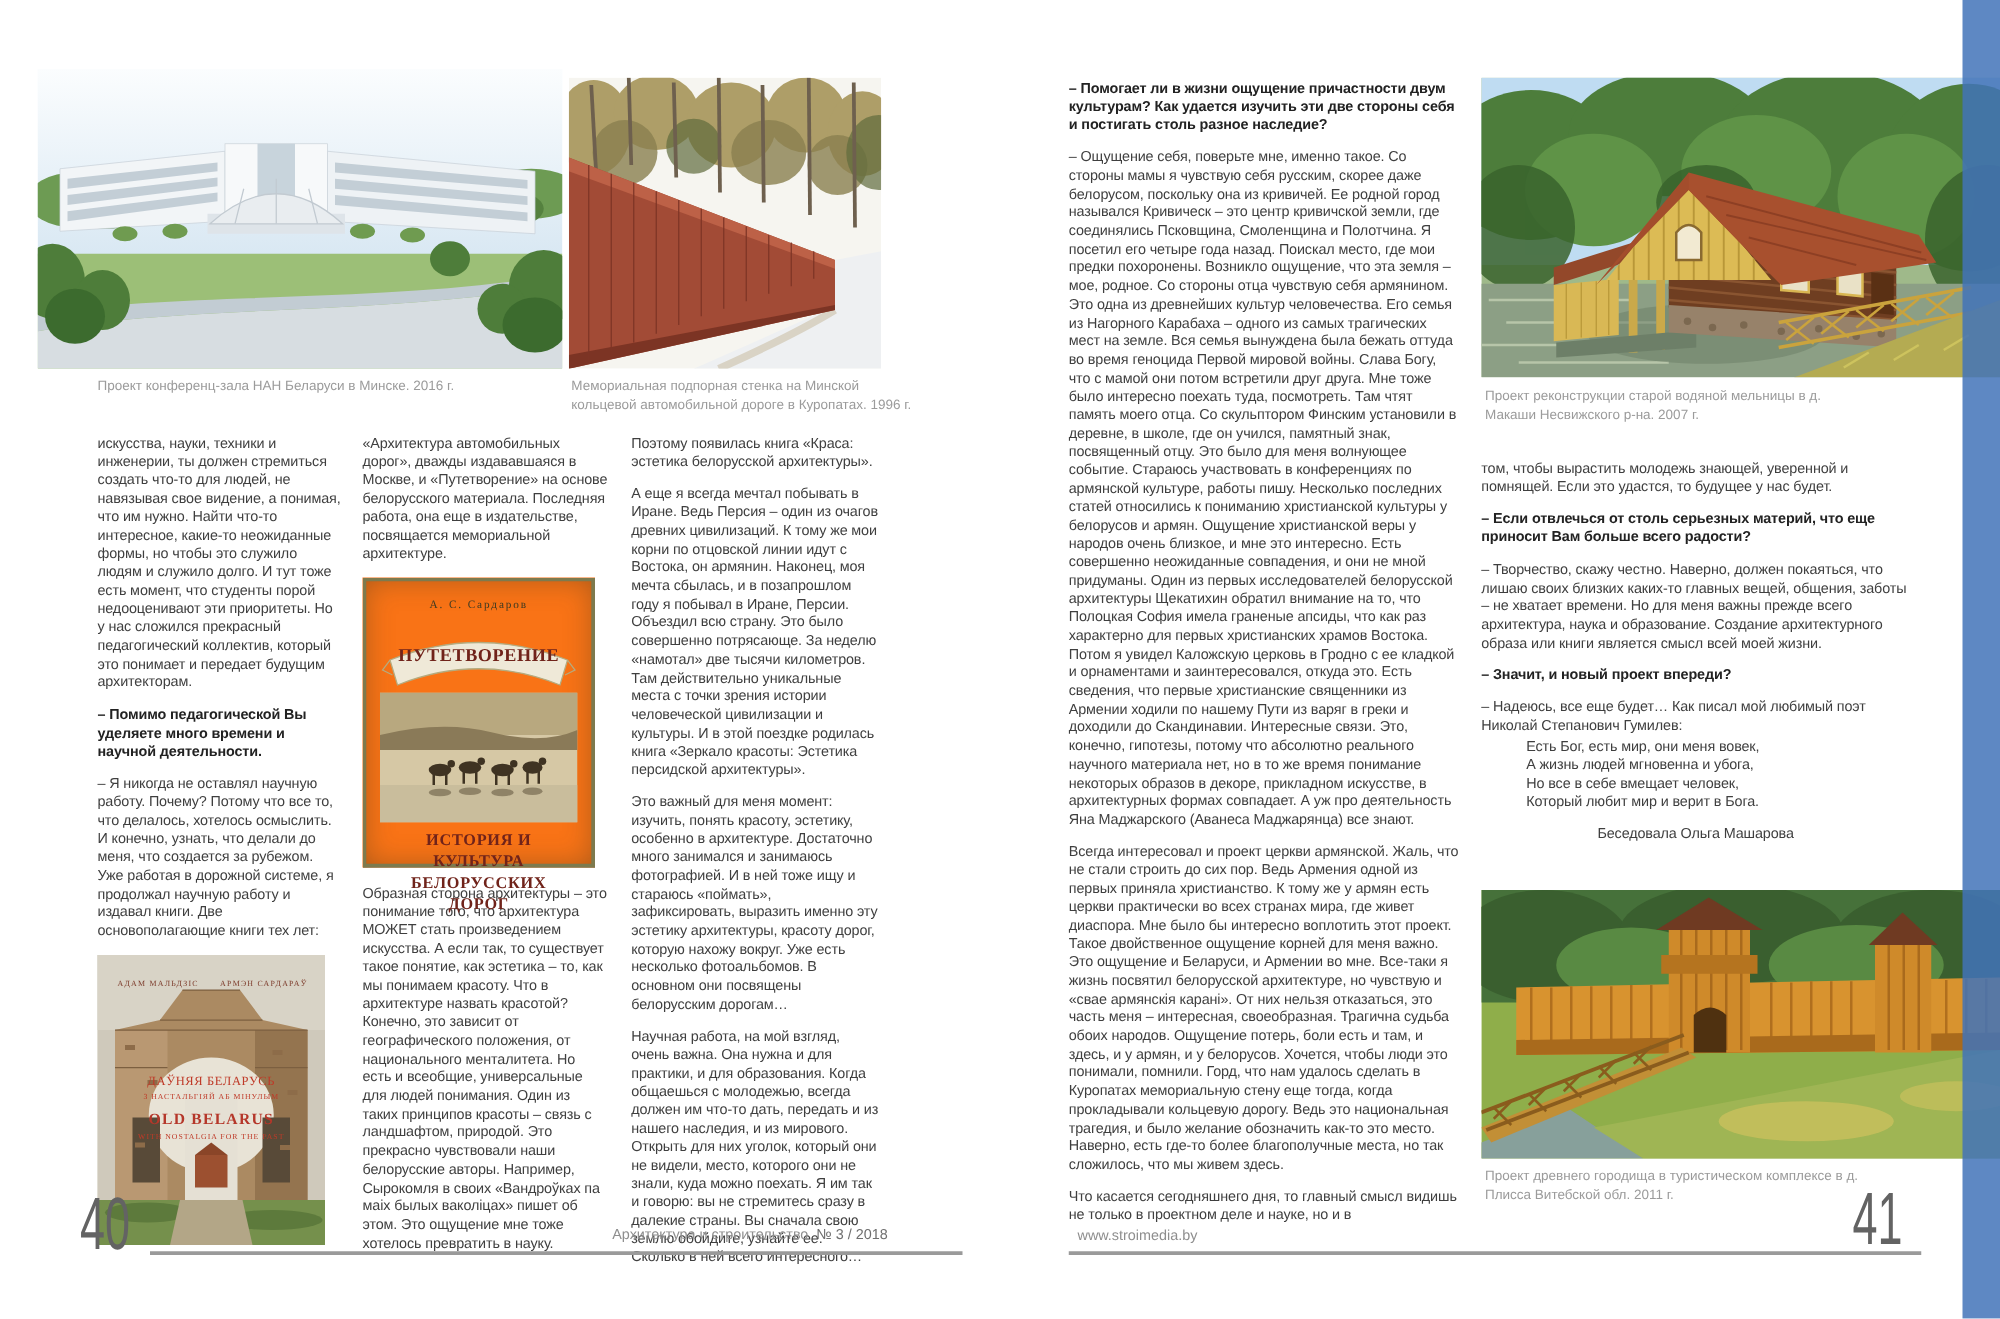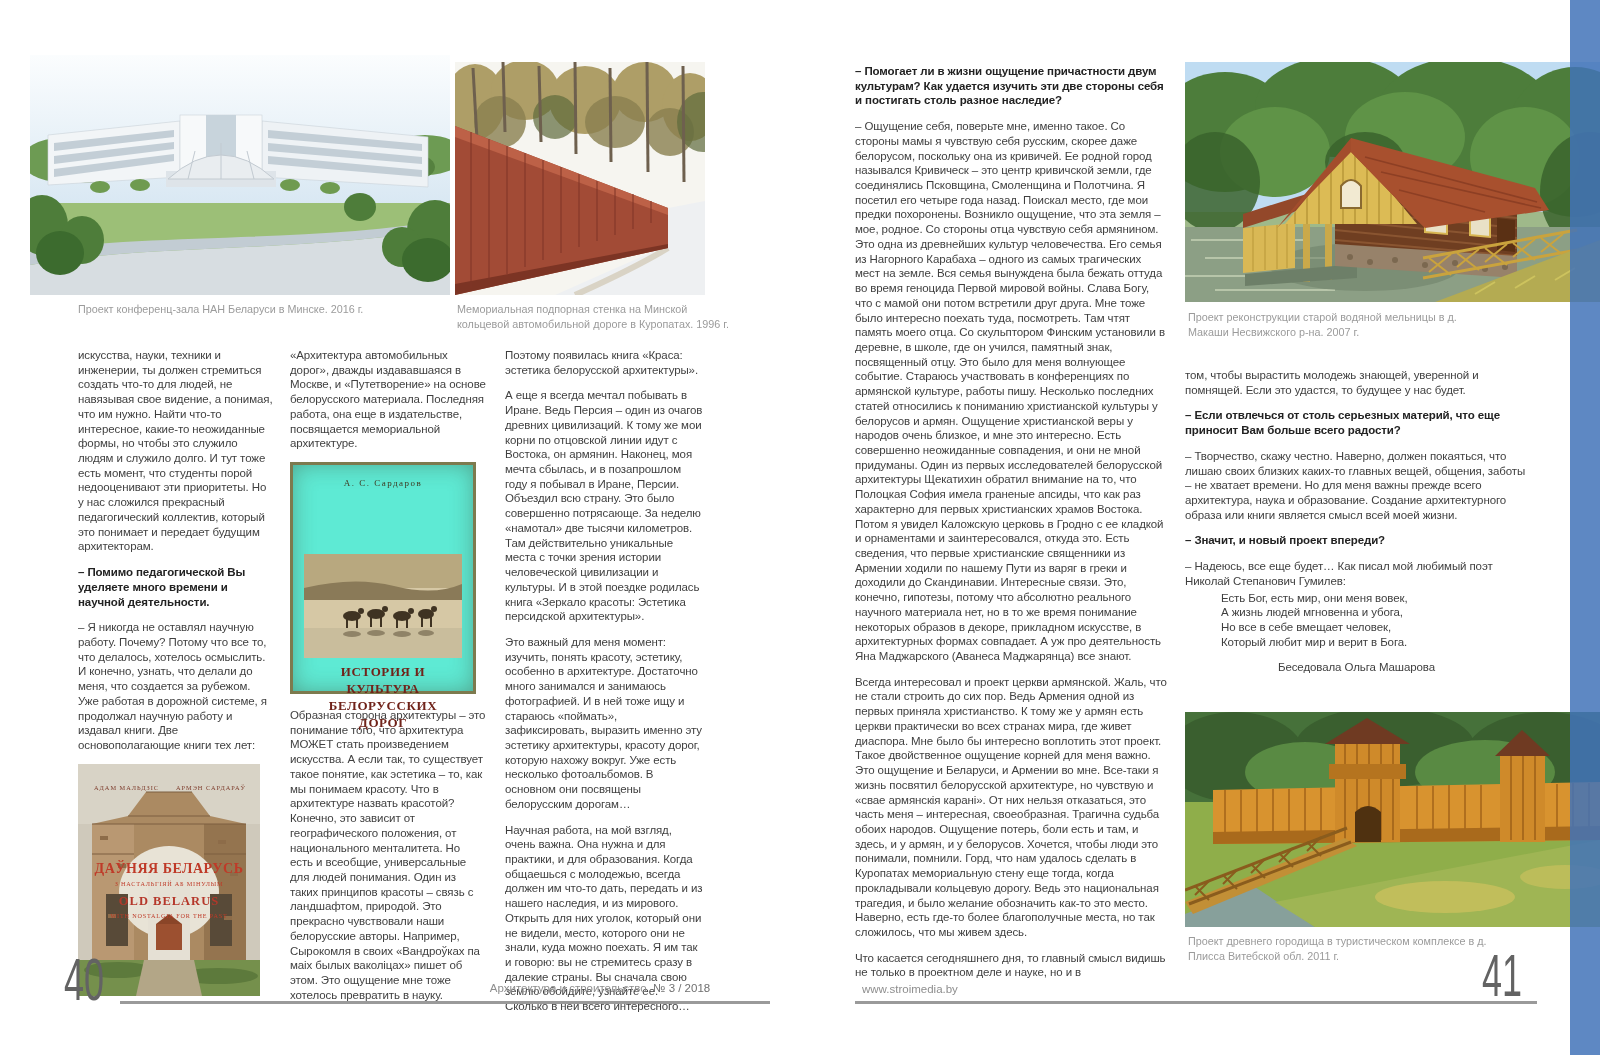--- a/index.html
+++ b/index.html
@@ -8,33 +8,33 @@
   .img-frame{position:absolute;overflow:hidden;}
   .img-frame svg{display:block;}
   .caption{position:absolute;font-size:10.8px;line-height:1.35;color:#9b9b9b;}
   .col{position:absolute;font-size:11.5px;line-height:1.28;letter-spacing:-0.1px;}
   .col p{margin:0 0 11px 0;}
   .q{font-weight:700;color:#222;}
   .poem-line{margin-left:36px;}
   .byline{text-align:center;margin-top:10px;padding-right:2px;}
   
   .book{position:relative;margin:3px 0 14px 0;}
-  .book1{width:186px;height:232px;background:#5eead4;box-shadow:inset 0 0 0 3px #7d7a4e,inset 0 0 24px rgba(60,56,30,.45);}
+  .book1{width:186px;height:232px;background:#f97316;box-shadow:inset 0 0 0 3px #7d7a4e,inset 0 0 24px rgba(60,56,30,.45);}
   .b1-author{position:absolute;top:16px;width:100%;text-align:center;font-family:"Liberation Serif",serif;
              font-size:9px;letter-spacing:1.5px;color:#3e3a22;}
   .b1-banner{position:absolute;top:34px;left:14px;width:158px;height:54px;}
   .b1-title{position:absolute;top:20px;width:100%;text-align:center;font-family:"Liberation Serif",serif;
             font-weight:700;font-size:14.5px;letter-spacing:.5px;color:#70231a;}
   .b1-photo{position:absolute;top:92px;left:14px;width:158px;height:104px;}
   .b1-subtitle{position:absolute;top:202px;left:33px;width:120px;text-align:center;font-family:"Liberation Serif",serif;
                font-weight:700;font-size:13px;line-height:1.3;letter-spacing:.6px;color:#70231a;}
   .book2{width:182px;height:232px;background:#cfc9bb;}
   .b2-author{position:absolute;top:20px;font-family:"Liberation Serif",serif;font-size:6.3px;letter-spacing:1px;color:#7c3a2a;}
   .b2-titles{position:absolute;top:96px;width:100%;text-align:center;font-family:"Liberation Serif",serif;color:#bf3a28;}
-  .b2-t1{font-weight:700;font-size:14px;letter-spacing:.5px;text-align:center;}
+  .b2-t1{font-weight:400;font-size:10px;letter-spacing:.5px;text-align:center;}
   .b2-s1{font-size:6.2px;letter-spacing:.8px;margin-top:2px;}
   .b2-t2{font-weight:700;font-size:12.5px;letter-spacing:1px;margin-top:5px;color:#b5372a;text-align:center;}
   .b2-s2{font-size:6.2px;letter-spacing:.8px;margin-top:2px;line-height:1.5;}
   
   .page-num{position:absolute;font-size:58px;line-height:1;color:#636363;transform:scale(.62,1.02);}
   .foot-line{position:absolute;border-top:3px solid #9a9a9a;height:0;}
   .foot-text{position:absolute;font-size:11.5px;color:#8e8e8e;}
   .stripe{position:absolute;top:0;right:0;width:30px;height:1055px;background:rgba(66,115,184,.85);z-index:20;}
 </style>
 </head>
@@ -195,20 +195,27 @@
         <div class="b2-t2">OLD BELARUS</div>
         <div class="b2-s2">WITH NOSTALGIA FOR THE PAST</div>
       </div>
     </div>
   </div>
 
   <div class="col" style="left:290px;top:348px;width:196px;">
     <p>«Архитектура автомобильных дорог», дважды издававшаяся в Москве, и «Путетворение» на основе белорусского материала. Последняя работа, она еще в издательстве, посвящается мемориальной архитектуре.</p>
     <div class="book book1">
       <div class="b1-author">А. С. Сардаров</div>
+      <div class="b1-banner">
+        <svg width="158" height="54" viewBox="0 0 158 54">
+          <path d="M8,32 Q79,4 150,32 L144,52 Q79,26 14,52 Z" fill="#efe9d8" stroke="#b4ab7f"></path>
+          <path d="M8,32 L2,40 L10,44 M150,32 L156,40 L148,44" fill="none" stroke="#b4ab7f"></path>
+        </svg>
+        <div class="b1-title">ПУТЕТВОРЕНИЕ</div>
+      </div>
       <div class="b1-photo">
         <svg width="158" height="104" viewBox="0 0 158 104">
           <rect width="158" height="104" fill="#d6c8a5"></rect>
           <rect width="158" height="34" fill="#b8a87f"></rect>
           <path d="M0,34 Q50,22 90,32 T158,30 L158,46 L0,46 Z" fill="#8a7a58"></path>
           <rect y="74" width="158" height="30" fill="#c9bd9c"></rect>
           <g fill="#3f3322">
             <ellipse cx="48" cy="62" rx="9" ry="5"></ellipse>
               <rect x="42" y="64" width="2" height="10"></rect>
               <rect x="52" y="64" width="2" height="10"></rect>

